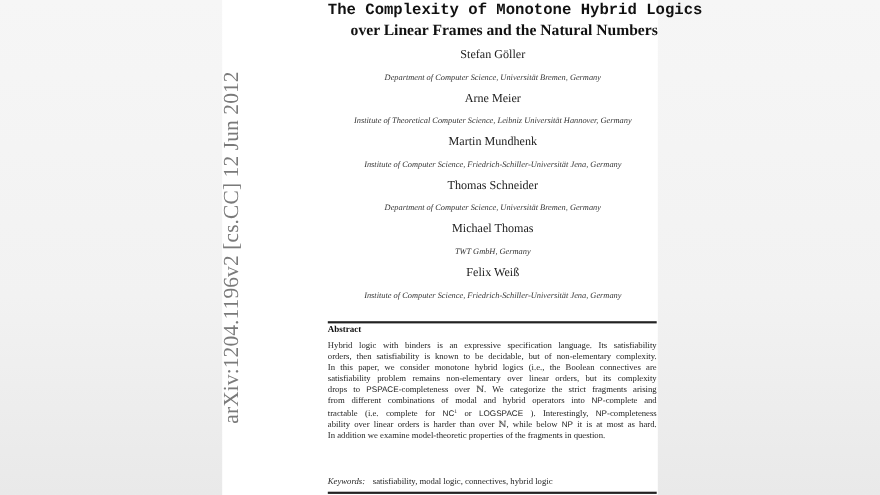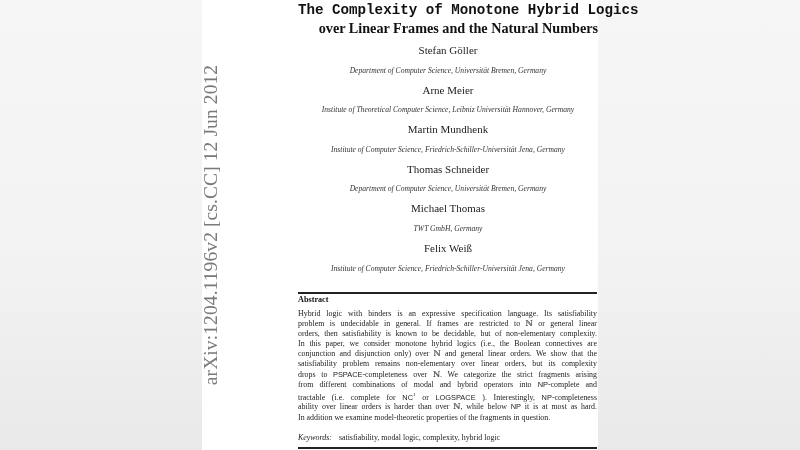--- a/index.html
+++ b/index.html
@@ -87,30 +87,28 @@
 <div class="affil" style="top:224px;">TWT GmbH, Germany</div>
 
 <div class="author" style="top:242px;">Felix Weiß</div>
 <div class="affil" style="top:264px;">Institute of Computer Science, Friedrich-Schiller-Universität Jena, Germany</div>
 
 <div class="rule" style="top:292px; height:1.5px;"></div>
 <div class="abstract-head">Abstract</div>
 
 <div class="abstract-body">
   <span class="ln">Hybrid logic with binders is an expressive specification language.  Its satisfiability</span>
-  <span class="ln">problem is undecidable in general.  If frames are restricted to ℕ or general linear</span>
   <span class="ln">orders, then satisfiability is known to be decidable, but of non-elementary complexity.</span>
   <span class="ln">In this paper, we consider monotone hybrid logics (i.e., the Boolean connectives are</span>
-  <span class="ln">conjunction and disjunction only) over ℕ and general linear orders. We show that the</span>
   <span class="ln">satisfiability problem remains non-elementary over linear orders, but its complexity</span>
   <span class="ln"><span>drops to </span><span class="sf">PSPACE</span><span>-completeness over ℕ.  We categorize the strict fragments arising</span></span>
   <span class="ln"><span>from different combinations of modal and hybrid operators into </span><span class="sf">NP</span><span>-complete and</span></span>
   <span class="ln"><span>tractable (i.e.  complete for </span><span class="sf">NC</span><sup style="font-size:5px;">1</sup><span> or </span><span class="sf">LOGSPACE</span><span> ).  Interestingly, </span><span class="sf">NP</span><span>-completeness</span></span>
   <span class="ln"><span>ability over linear orders is harder than over ℕ, while below </span><span class="sf">NP</span><span> it is at most as hard.</span></span>
   <span class="ln last">In addition we examine model-theoretic properties of the fragments in question.</span>
 </div>
 
 <div class="keywords">
   <span class="kw-label">Keywords:</span>
-  <span>satisfiability, modal logic, complexity, hybrid logic</span>
+  <span>satisfiability, modal logic, connectives, hybrid logic</span>
 </div>
 
 <div class="rule" style="top:447px; height:1.5px;"></div>
 
 </body></html>

